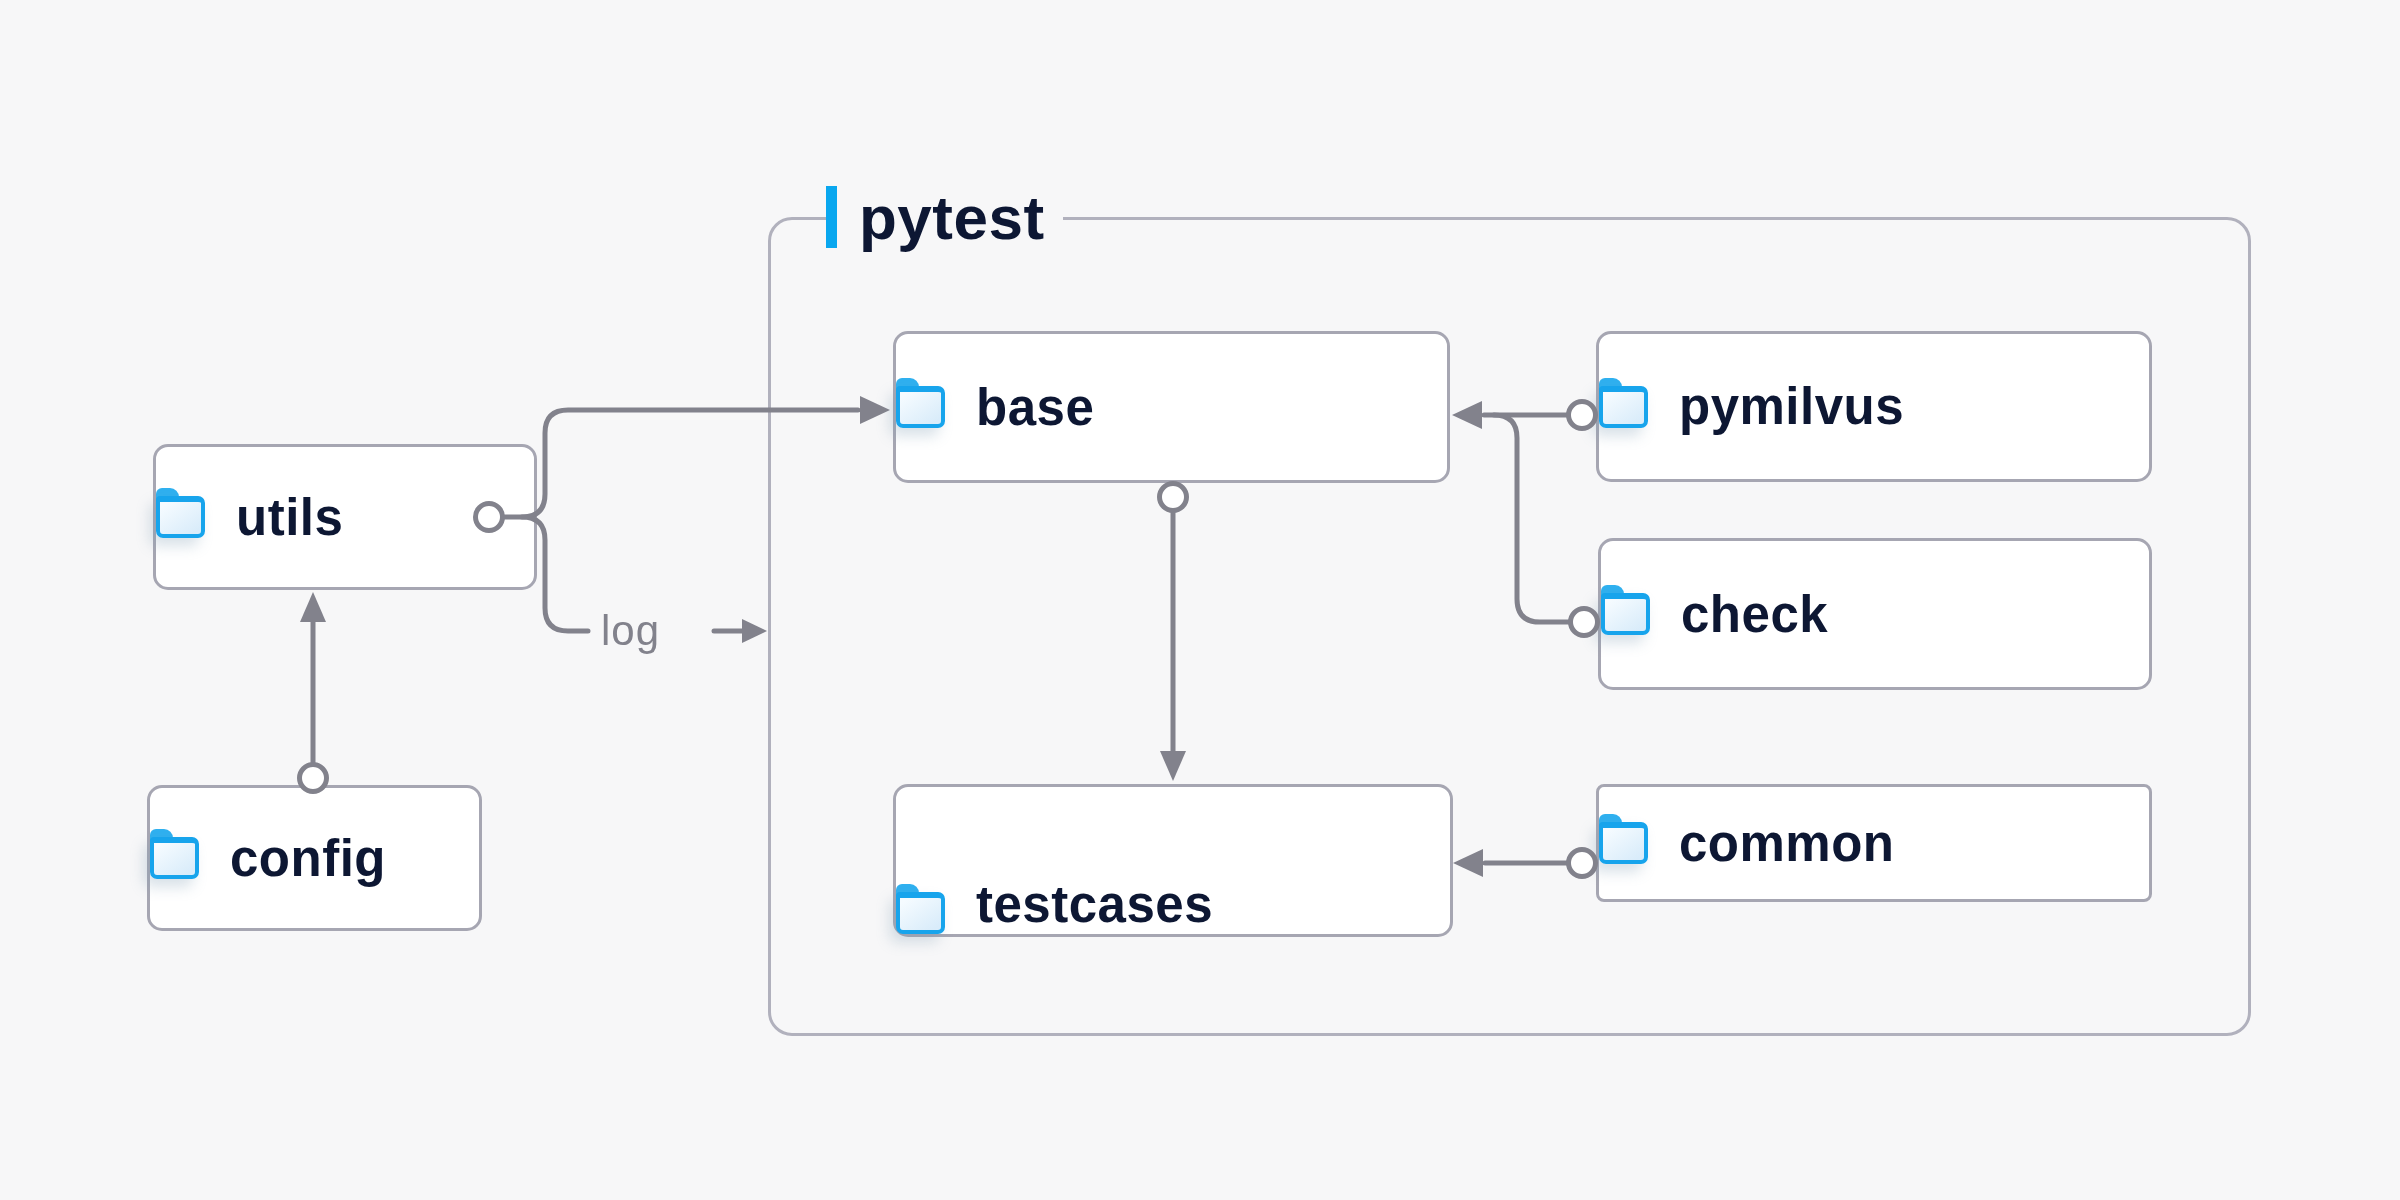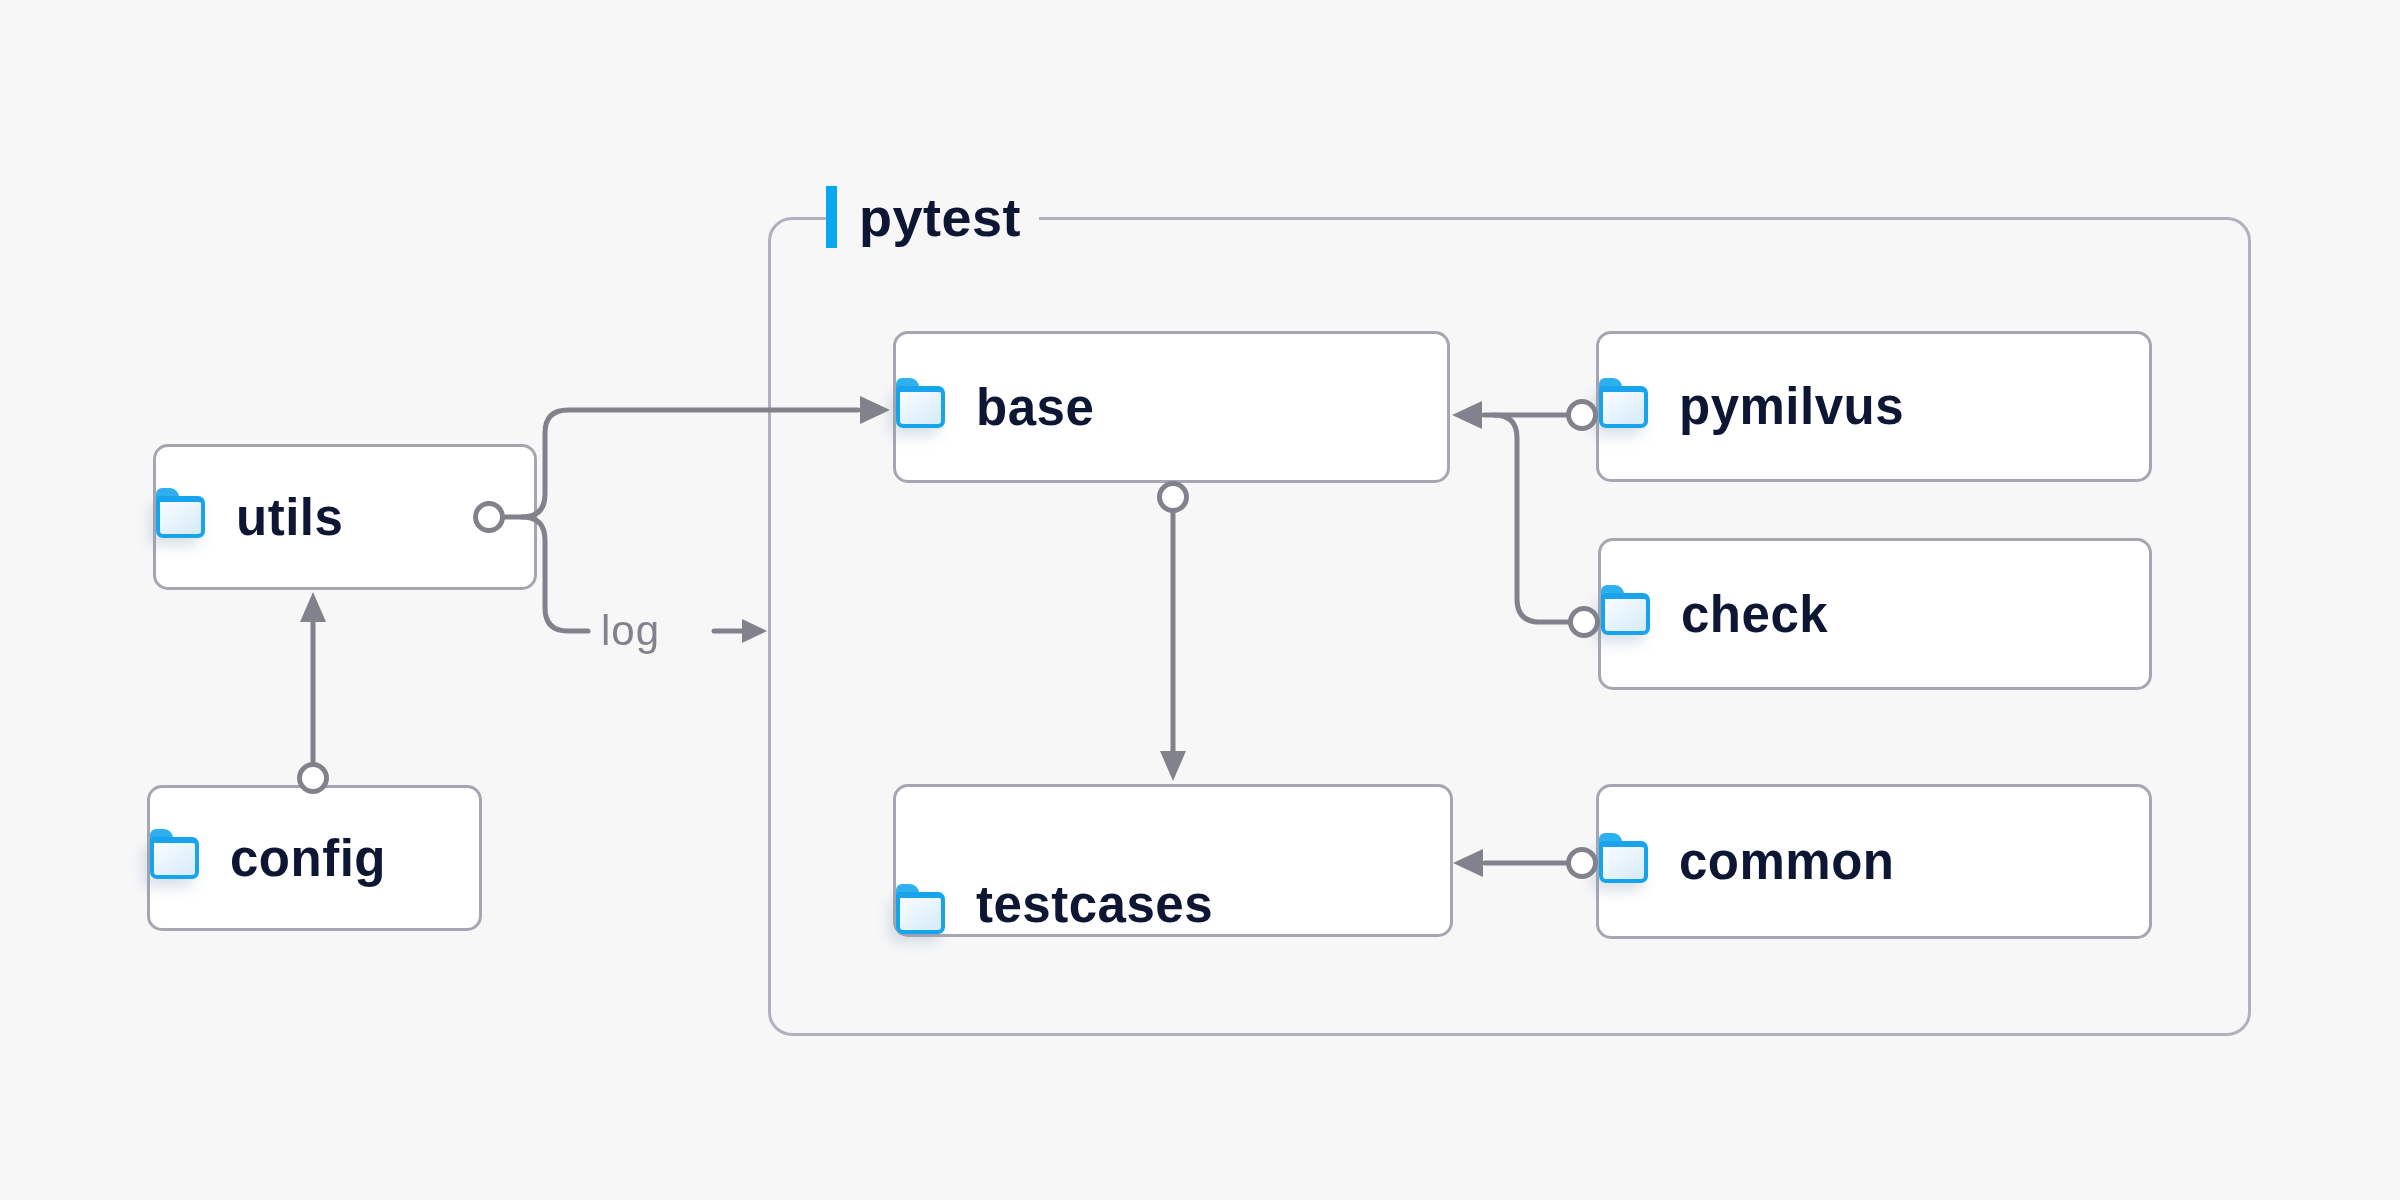--- a/index.html
+++ b/index.html
@@ -17,39 +17,39 @@
   }
   .group-label{
     position:absolute;left:826px;top:186px;height:62px;
     display:flex;align-items:center;gap:22px;
     background:#f7f7f8;padding:0 18px 0 0;z-index:3;
   }
   .group-label .accent-bar{
     width:11px;height:62px;background:#09a7ef;display:inline-block;
   }
   .group-label .group-title{
-    font-size:54px;font-weight:bold;color:#0d1733;letter-spacing:0.5px;
+    font-size:62px;font-weight:bold;color:#0d1733;letter-spacing:0.5px;
   }
 
   
   .node{
     position:absolute;background:#ffffff;border:3px solid #a6a6b2;
     border-radius:15px;display:flex;align-items:center;
     box-sizing:border-box;z-index:2;
   }
   .node .label{
     font-size:51px;font-weight:bold;color:#0d1733;margin-left:31px;letter-spacing:0.5px;
   }
   .n-utils    {left:153px; top:444px; width:384px; height:146px;}
   .n-config   {left:147px; top:785px; width:335px; height:146px;}
   .n-base     {left:893px; top:331px; width:557px; height:152px;}
   .n-pymilvus {left:1596px;top:331px; width:556px; height:151px;}
   .n-check    {left:1598px;top:538px; width:554px; height:152px;}
   .n-testcases{left:893px; top:784px; width:560px; height:153px;align-items:flex-end;}
-  .n-common   {left:1596px;top:784px; width:556px; height:155px;}
+  .n-common   {left:1596px;top:784px; width:556px; height:118px;border-radius:8px;}
 
   
   .folder{position:relative;width:49px;height:42px;flex:0 0 auto;}
   .folder::before{ 
     content:"";position:absolute;top:-8px;left:0;width:46%;height:18px;
     background:#2fb0ef;border-radius:6px 9px 0 0;
   }
   .folder::after{ 
     content:"";position:absolute;inset:0;
     background:linear-gradient(145deg,#f5fbff 10%,#d9ecfa 90%);

